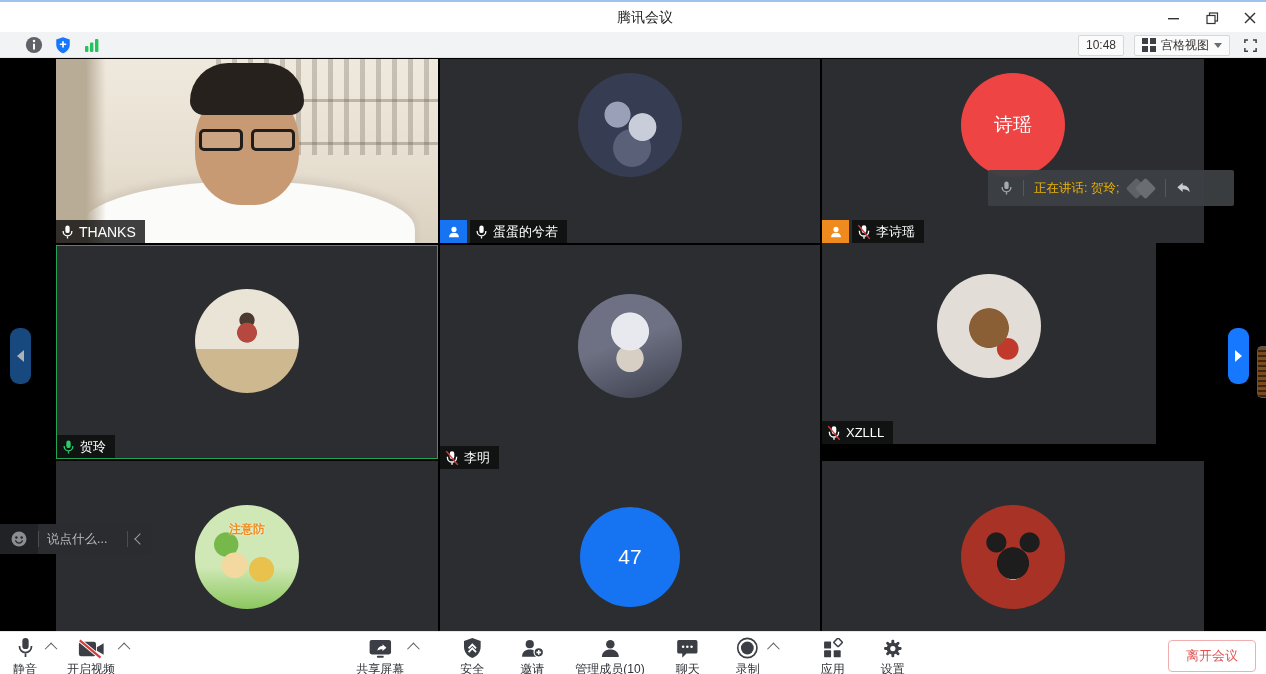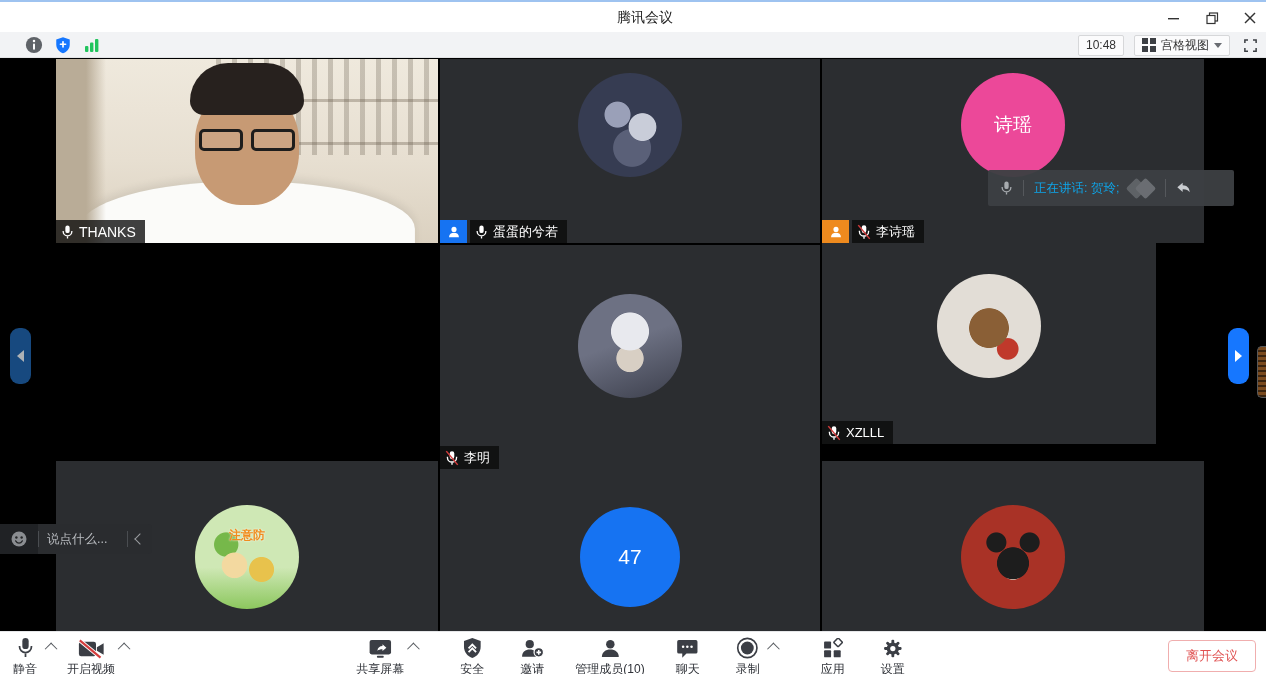--- a/index.html
+++ b/index.html
@@ -32,21 +32,21 @@
   
   .stage{position:absolute;left:0;top:58px;width:1266px;height:573px;background:#000;overflow:hidden;}
   .cell{position:absolute;background:#2b2d30;overflow:hidden;box-sizing:border-box;}
   .cell.active{border:1px solid #23a455;}
   .avatar{width:104px;height:104px;border-radius:50%;display:flex;align-items:center;justify-content:center;
     color:#fff;}
   .av-wrap{position:absolute;inset:0;display:flex;align-items:center;justify-content:center;}
   .row1 .av-wrap{transform:translateY(-26px);}
   .row2 .av-wrap{transform:translateY(-11px);}
   .row3 .av-wrap{transform:translateY(11px);}
-  .av-blue{background:#ec4899;font-size:19px;}
+  .av-blue{background:#ef4444;font-size:19px;}
   .av-num{background:#1673f2;font-size:21px;width:100px;height:100px;}
   .av-cartoon{background:
     radial-gradient(circle at 38% 40%, #9aa0b8 0 14%, transparent 15%),
     radial-gradient(circle at 62% 52%, #c9cdd9 0 16%, transparent 17%),
     radial-gradient(circle at 52% 72%, #5a6078 0 20%, transparent 21%),
     #363c52;}
   .av-beach{background:
     radial-gradient(circle at 50% 42%, #b5493f 0 12%, transparent 13%),
     radial-gradient(circle at 50% 30%, #4a3a30 0 8%, transparent 9%),
     linear-gradient(180deg,#e9e4d6 0 58%,#cdb88f 58% 100%);}
@@ -56,21 +56,21 @@
     linear-gradient(160deg,#6d7183 0 45%,#3c3f4c 100%);}
   .av-bear{background:
     radial-gradient(circle at 50% 52%, #8a5f36 0 26%, transparent 27%),
     radial-gradient(circle at 68% 72%, #c0392b 0 10%, transparent 11%),
     linear-gradient(180deg,#e2ddd6 0 100%);}
   .av-kids{background:
     radial-gradient(circle at 38% 58%, #f3d9a0 0 14%, transparent 15%),
     radial-gradient(circle at 64% 62%, #e8c24c 0 13%, transparent 14%),
     radial-gradient(circle at 30% 38%, #76b84a 0 12%, transparent 13%),
     linear-gradient(180deg,#cfe8b5 0 60%,#8cc75e 100%);position:relative;}
-  .av-caption{position:absolute;top:22px;left:0;right:0;text-align:center;font-size:12px;
+  .av-caption{position:absolute;top:16px;left:0;right:0;text-align:center;font-size:12px;
     color:#f08c1e;font-weight:bold;text-shadow:0 0 2px #fff;}
   .av-mickey{background:
     radial-gradient(circle at 50% 56%, #1d1d1d 0 20%, transparent 21%),
     radial-gradient(circle at 34% 36%, #1d1d1d 0 10%, transparent 11%),
     radial-gradient(circle at 66% 36%, #1d1d1d 0 10%, transparent 11%),
     radial-gradient(circle at 50% 62%, #e8d9c8 0 12%, transparent 13%),
     #a93226;}
 
   
   .video-feed{position:absolute;inset:0;background:linear-gradient(180deg,#efe9dd 0,#e7dfd1 55%,#dbd1c0 100%);}
@@ -94,21 +94,21 @@
   .badge{width:27px;display:flex;align-items:center;justify-content:center;}
   .badge-blue{background:#1673f2;}
   .badge-orange{background:#ee8a1e;}
   .name-tag{display:flex;align-items:center;gap:5px;background:rgba(10,10,10,.78);color:#fff;
     font-size:13px;padding:3px 9px 3px 5px;height:17px;}
   .mic-g{color:#fff;display:flex;align-items:center;}
   .mic-green{color:#2ecc71;}
 
   
   .speak-banner{position:absolute;left:988px;top:112px;width:246px;height:36px;background:rgba(60,63,67,.96);
-    border-radius:2px;display:flex;align-items:center;z-index:6;color:#0ea5e9;font-size:12.5px;}
+    border-radius:2px;display:flex;align-items:center;z-index:6;color:#eab308;font-size:12.5px;}
   .sb-mic{padding:0 10px 0 12px;display:flex;align-items:center;color:#a7abaf;}
   .sb-div{width:1px;height:16px;background:#55585c;}
   .sb-text{padding:0 8px 0 10px;white-space:nowrap;}
   .sb-logo{display:flex;margin-left:2px;opacity:.45;}
   .sb-logo i{width:15px;height:15px;background:#8a8e93;transform:rotate(45deg);display:block;border-radius:2px;}
   .sb-logo i+i{margin-left:-6px;background:#a3a7ac;}
   .sb-div2{width:1px;height:18px;background:#55585c;margin:0 0 0 12px;}
   .sb-reply{padding:0 10px;display:flex;align-items:center;cursor:pointer;}
 
   
@@ -299,20 +299,37 @@
               <line x1="12" y1="22" x2="12" y2="26" stroke-width="2.4"></line>
                 </g>
               <line x1="2" y1="2" x2="22" y2="26" stroke="#d43c3c" stroke-width="2.6"></line>
               </svg>
           </span>
           <span>李诗瑶</span>
         </span>
       </div>
     </div>
 
+    <div class="cell row2 active" style="left:56px;top:187px;width:382px;height:214px">
+      <div class="av-wrap">
+          <div class="avatar av-beach"></div>
+        </div>
+      <div class="tag-row">
+        <span class="name-tag">
+          <span class="mic-g mic-green">
+            <svg width="13" height="16" viewBox="0 0 24 28" fill="currentColor" stroke="currentColor">
+              <rect x="8" y="2" width="8" height="14" rx="4" stroke="none"></rect>
+              <path d="M4 12v1a8 8 0 0 0 16 0v-1" fill="none" stroke-width="2.4"></path>
+              <line x1="12" y1="22" x2="12" y2="26" stroke-width="2.4"></line>
+              </svg>
+          </span>
+          <span>贺玲</span>
+        </span>
+      </div>
+    </div>
 
     <div class="cell row2" style="left:440px;top:187px;width:380px;height:224px">
       <div class="av-wrap">
           <div class="avatar av-anime"></div>
         </div>
       <div class="tag-row">
         <span class="name-tag">
           <span class="mic-g">
             <svg width="14" height="16" viewBox="0 0 24 28">
               <g fill="#fff" stroke="#fff">

